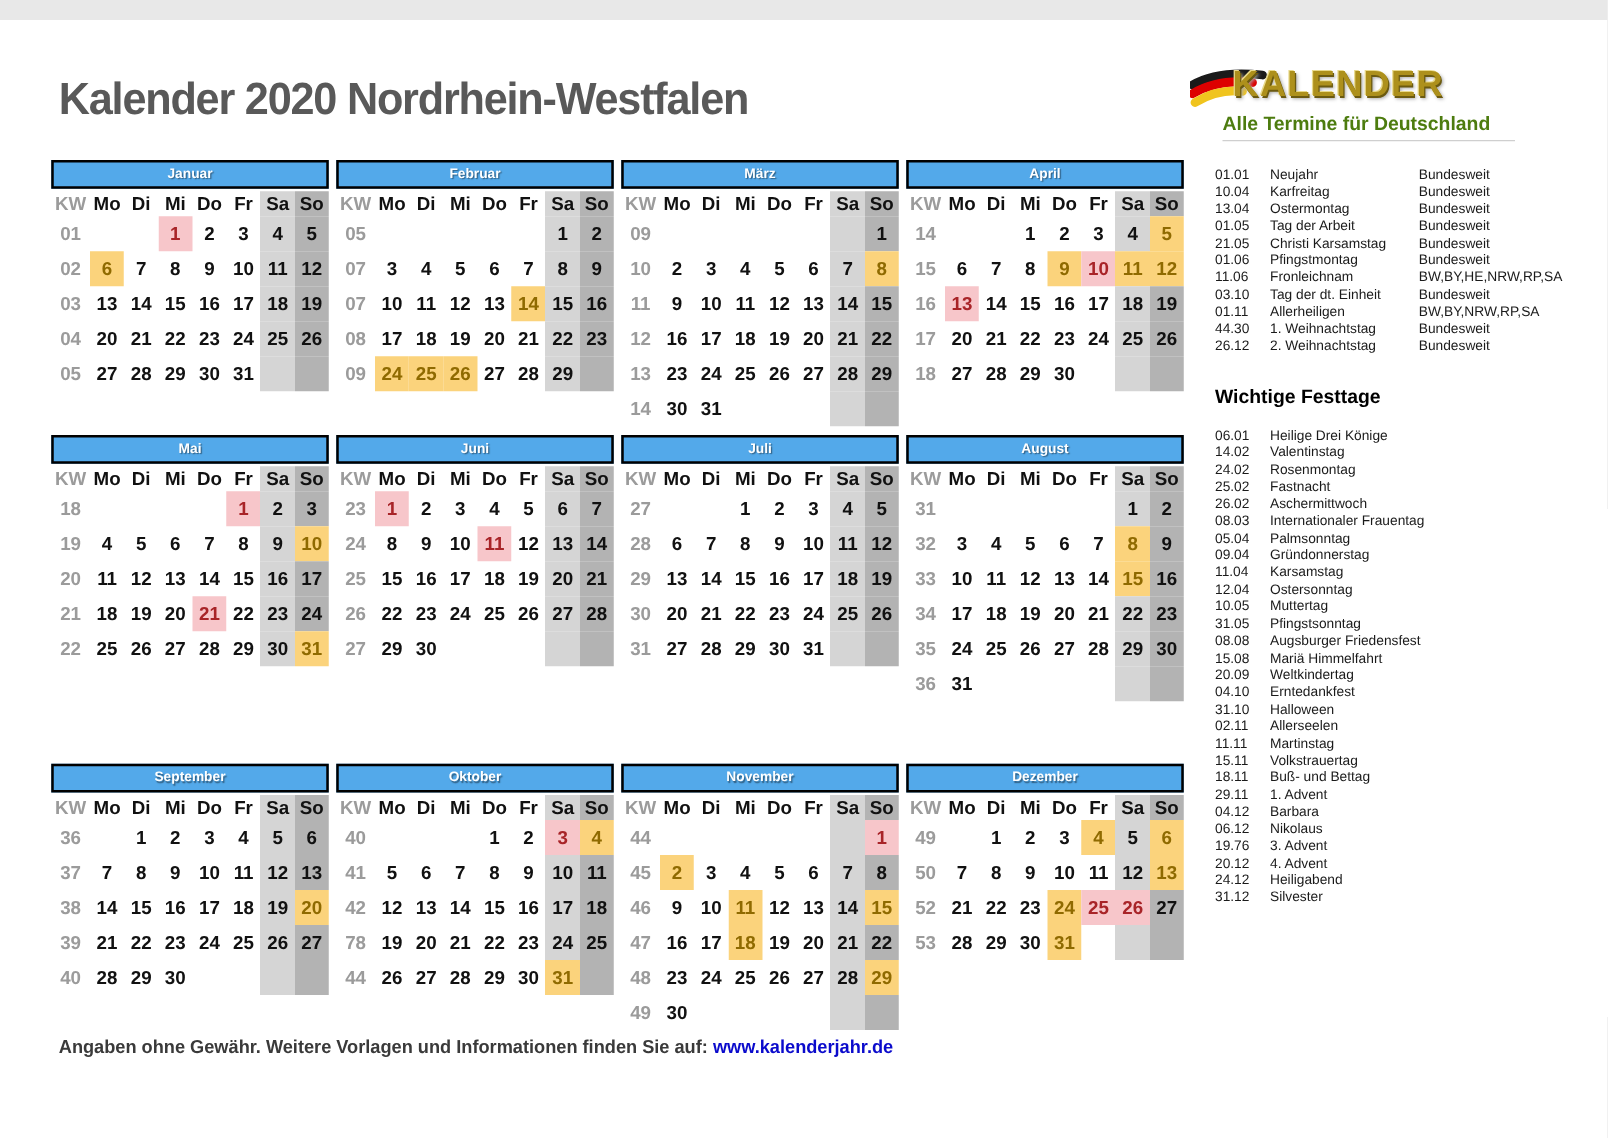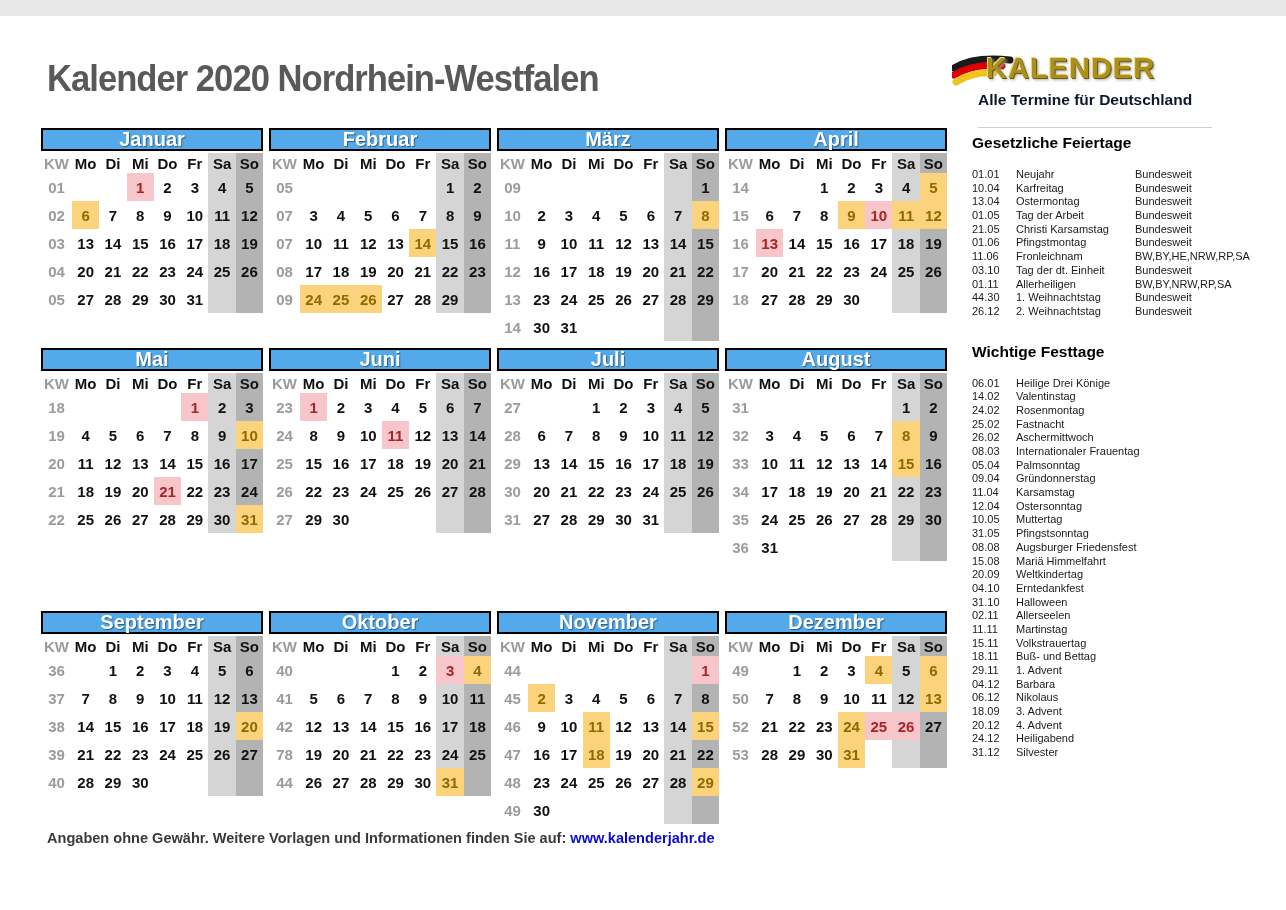--- a/index.html
+++ b/index.html
@@ -30,30 +30,30 @@
   .logo{position:absolute;left:952px;top:36px;width:260px;}
   .logo-top{position:relative;height:36px;}
   .flag-swoosh{position:absolute;left:0;top:2px;}
   .brand-text{
     position:absolute;left:34px;top:0;font-size:29px;font-weight:bold;letter-spacing:1px;
     color:var(--logo-gold);
     text-shadow:1px 1px 0 #6b5a10,-1px -1px 0 #e8d98a,2px 2px 3px #aaa;
     white-space:nowrap;
   }
   .tagline{
-    margin-top:3px;margin-left:26px;font-size:15.5px;font-weight:bold;color:#0f172a;white-space:nowrap;
-    border-bottom:1px solid #cfcfcf;padding-bottom:18px;
+    margin-top:3px;margin-left:26px;font-size:15.5px;font-weight:bold;color:#4d7c0f;white-space:nowrap;
+    border-bottom:1px solid #cfcfcf;padding-bottom:3px;
   }
   
   .cal-row{position:absolute;left:41px;display:flex;gap:6px;}
   .row-0{top:112px;} .row-1{top:332px;} .row-2{top:595px;}
   .month{width:222px;}
   .month-header{
     height:23px;background:var(--header-blue);border:2px solid #000;
-    color:#fff;font-size:20px;font-weight:bold;text-align:center;line-height:19px;
+    color:#fff;font-size:11px;font-weight:bold;text-align:center;line-height:19px;
     text-shadow:1px 1px 1px rgba(0,0,0,.45);
   }
   table.cal{border-collapse:collapse;width:222px;table-layout:fixed;margin-top:2px;}
   table.cal col.kwcol{width:31px;}
   table.cal col.daycol{width:27.3px;}
   table.cal th{
     height:20px;font-size:15px;font-weight:bold;color:#111;text-align:center;padding:0;
   }
   table.cal th.kw-h{color:var(--kw-gray);}
   table.cal td{
@@ -1066,21 +1066,20 @@
               <td></td>
               <td class="c-sa"></td>
               <td class="c-so"></td>
             </tr>
           </tbody>
         </table>
       </div>
     </div>
 
   <div class="sidebar">
-    <div class="side-heading">Gesetzliche Feiertage</div>
     <div class="side-list">
         <div class="side-row">
           <span>01.01</span>
           <span>Neujahr</span>
           <span>Bundesweit</span>
         </div>
         <div class="side-row">
           <span>10.04</span>
           <span>Karfreitag</span>
           <span>Bundesweit</span>
@@ -1223,21 +1222,21 @@
         </div>
         <div class="side-row">
           <span>04.12</span>
           <span>Barbara</span>
         </div>
         <div class="side-row">
           <span>06.12</span>
           <span>Nikolaus</span>
         </div>
         <div class="side-row">
-          <span>18.09</span>
+          <span>19.76</span>
           <span>3. Advent</span>
         </div>
         <div class="side-row">
           <span>20.12</span>
           <span>4. Advent</span>
         </div>
         <div class="side-row">
           <span>24.12</span>
           <span>Heiligabend</span>
         </div>

